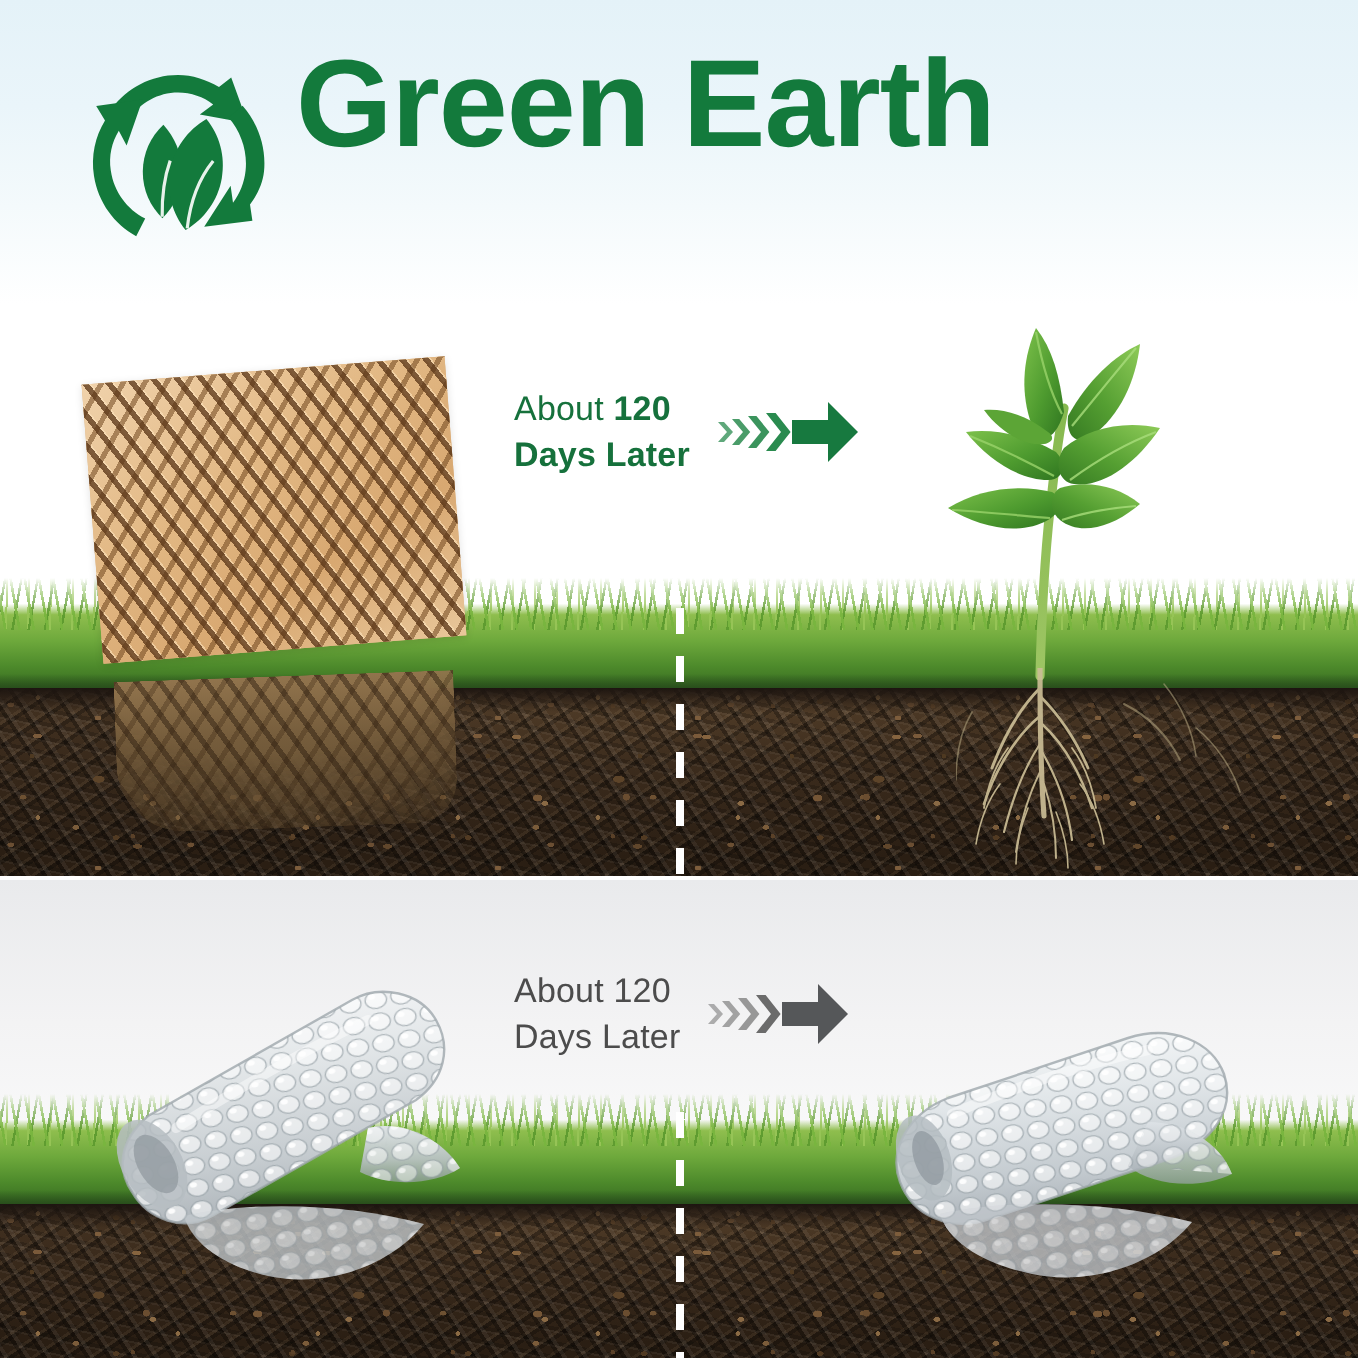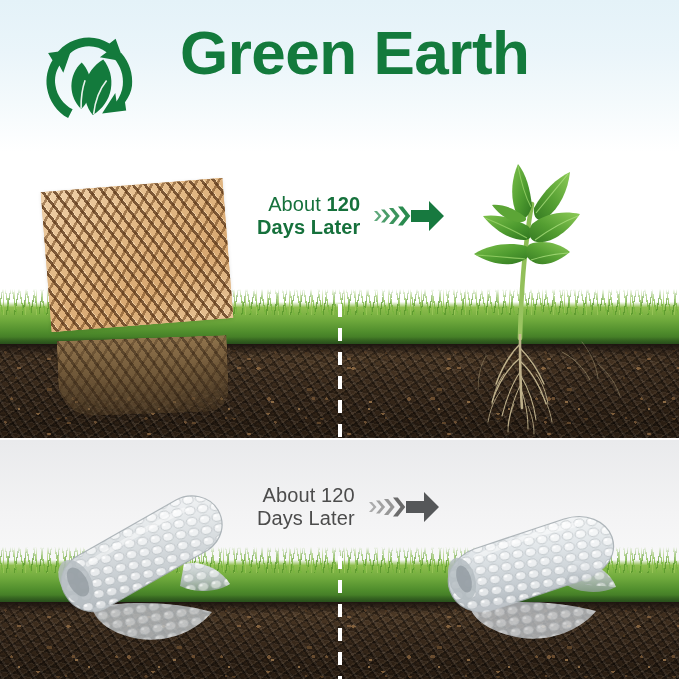--- a/index.html
+++ b/index.html
@@ -19,21 +19,20 @@
   .logo-mark{
     position:absolute;left:36px;top:28px;width:106px;height:106px;
   }
   .logo-mark svg{display:block;width:106px;height:106px;}
   .brand-title{
     position:absolute;left:148px;top:22px;
     font-size:62px;line-height:62px;font-weight:bold;
     color:#137a3c;letter-spacing:-0.5px;
     font-family:"Liberation Sans","DejaVu Sans",sans-serif;
     white-space:nowrap;
-    margin-left:32px;
   }
   .brand-sub{
     position:absolute;left:150px;top:89px;
     font-size:33px;line-height:38px;font-weight:300;
     color:#1b1b1b;letter-spacing:0.2px;white-space:nowrap;
     font-family:"DejaVu Sans","Liberation Sans",sans-serif;
   }
 
   
   .panel{position:absolute;left:0;width:679px;overflow:hidden;}
@@ -102,21 +101,21 @@
   
   .divider{
     position:absolute;width:4px;
     background:repeating-linear-gradient(180deg,#ffffff 0 13px,rgba(255,255,255,0) 13px 24px);
     z-index:7;
   }
 
   
   .callout{position:absolute;z-index:8;display:flex;align-items:center;}
   .callout-text{white-space:nowrap;}
-  .callout-line{font-size:20px;line-height:23px;letter-spacing:.1px;text-align:right;}
+  .callout-line{font-size:17px;line-height:23px;letter-spacing:.1px;}
   .c-light{font-weight:400;}
   .c-bold{font-weight:bold;}
   .callout-arrow{margin-left:12px;}
   .callout-arrow svg{display:block;}
   .green-txt{color:#16713c;}
   .gray-txt{color:#4c4c4c;}
 
   
   .paper-sheet{
     position:absolute;z-index:5;

